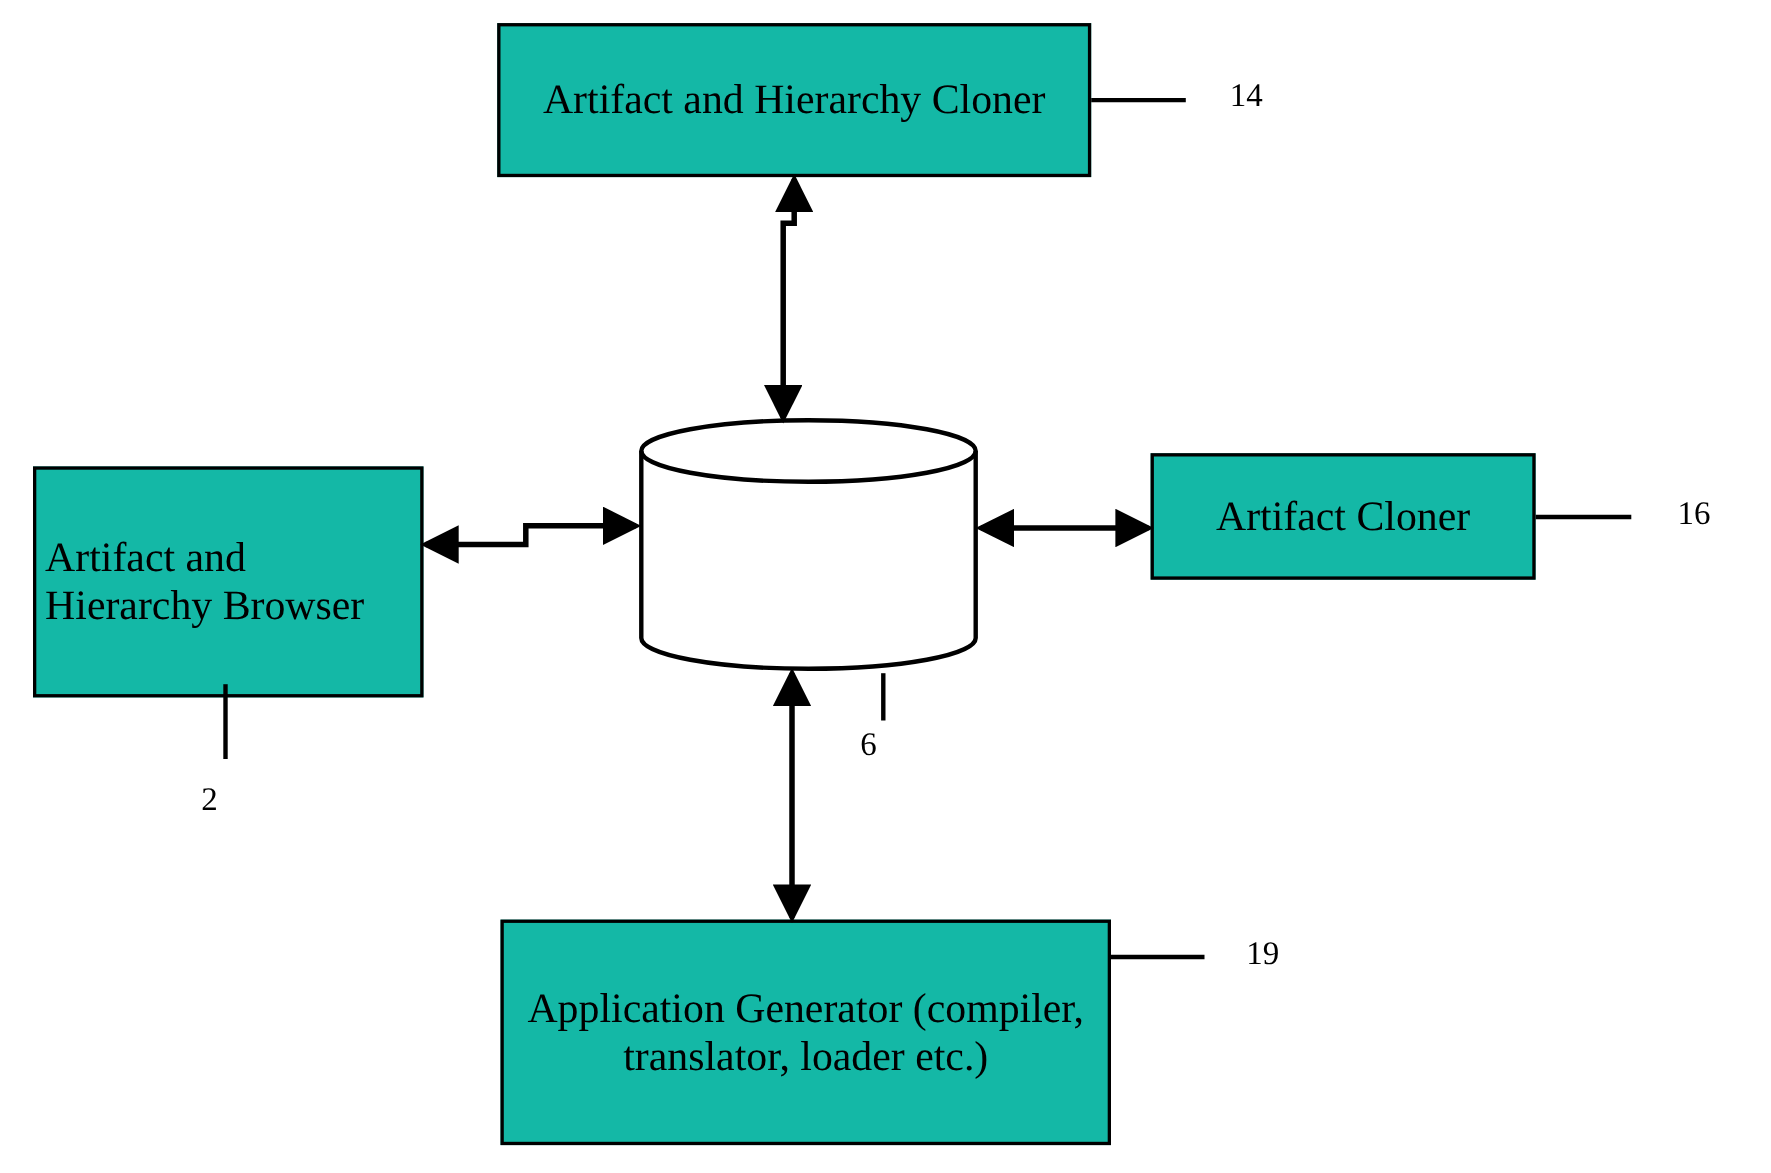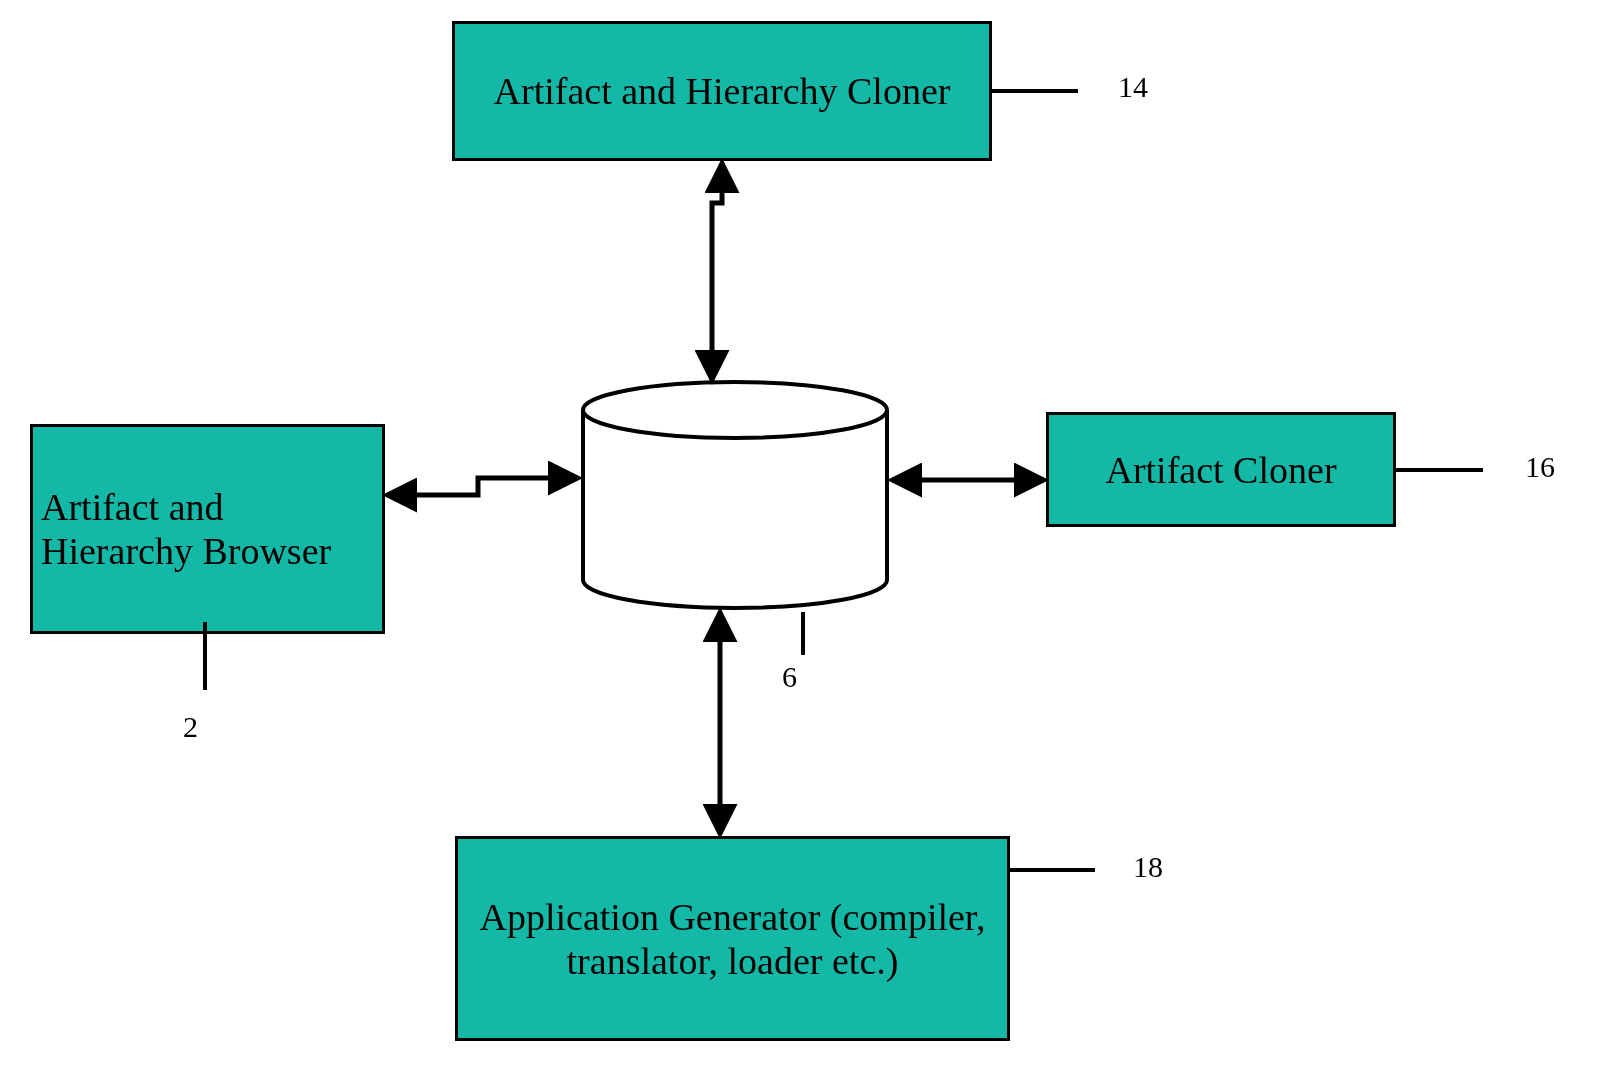--- a/index.html
+++ b/index.html
@@ -86,21 +86,21 @@
   <line x1="1396" y1="470" x2="1483" y2="470" stroke="black" stroke-width="4"></line>
 </svg>
 <div class="ref-label" style="left:1525px; top:450px;text-align:center;">16</div>
 
 <div class="box" style="left:455px; top:836px; width:555px; height:205px;">
   <span>Application Generator (compiler, translator, loader etc.)</span>
 </div>
 <svg class="connector">
   <line x1="1010" y1="870" x2="1095" y2="870" stroke="black" stroke-width="4"></line>
 </svg>
-<div class="ref-label" style="left:1133px; top:850px;">18</div>
+<div class="ref-label" style="left:1133px; top:850px;">19</div>
 
 <svg class="connector">
   <defs>
     <marker id="arrowhead" markerWidth="7" markerHeight="7" refX="6" refY="3.5" orient="auto">
       <polygon points="0 0, 7 3.5, 0 7" fill="black"></polygon>
     </marker>
     <marker id="arrowhead-start" markerWidth="7" markerHeight="7" refX="1" refY="3.5" orient="auto">
       <polygon points="7 0, 0 3.5, 7 7" fill="black"></polygon>
     </marker>
   </defs>

